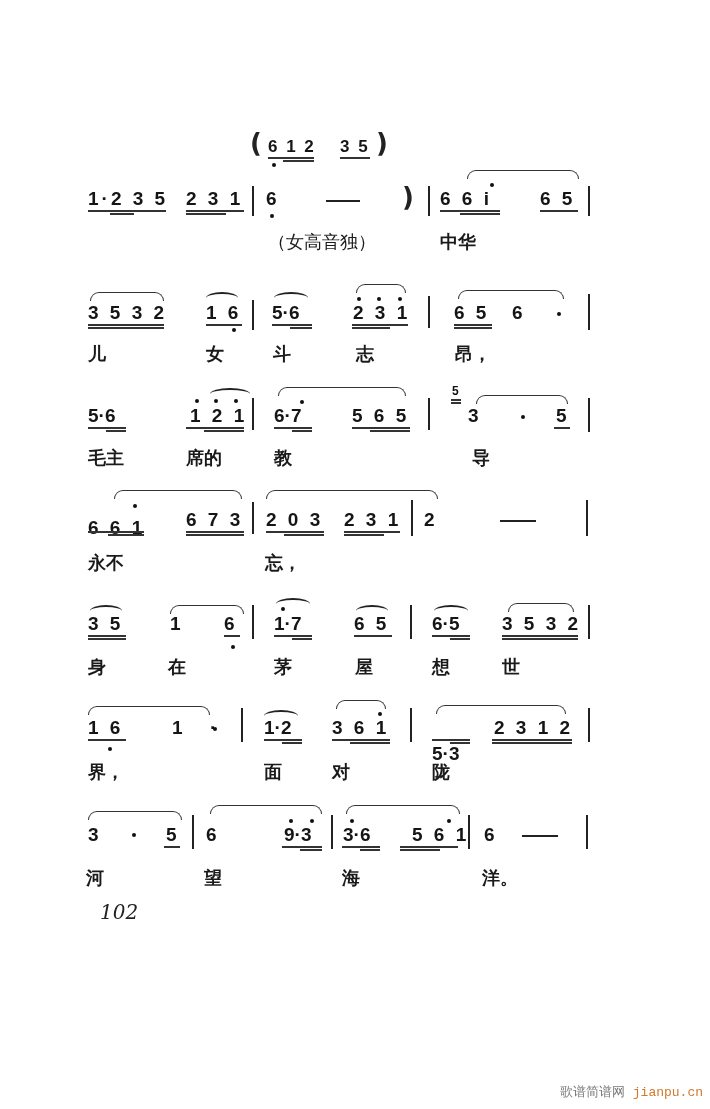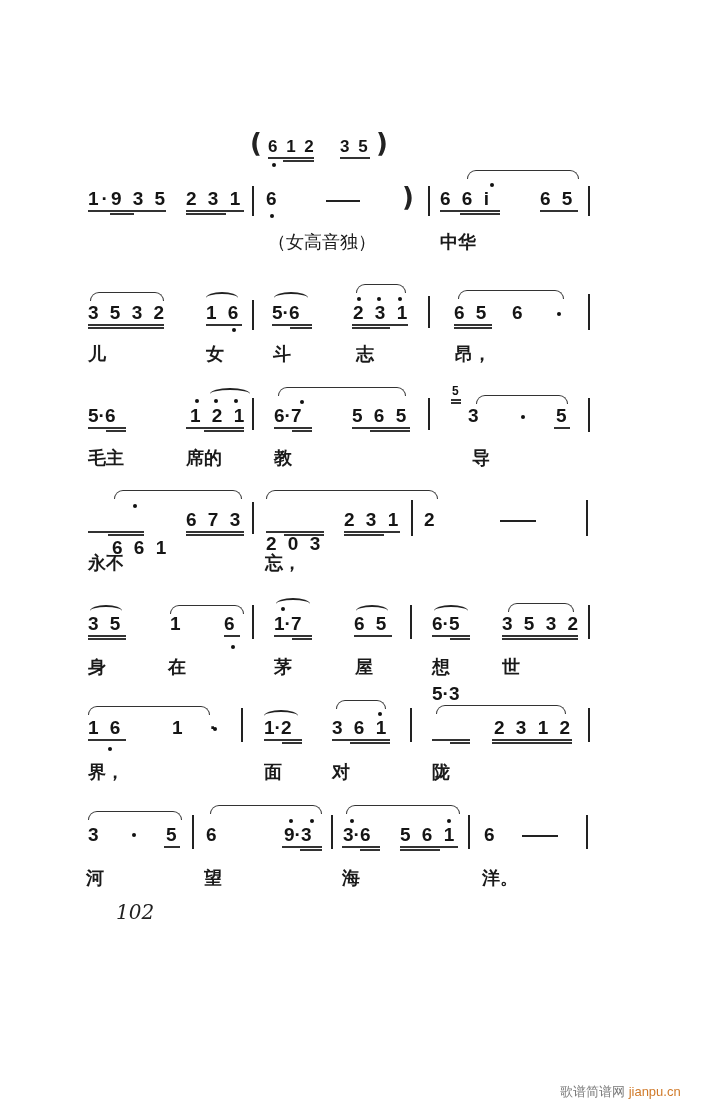--- a/index.html
+++ b/index.html
@@ -24,46 +24,46 @@
     .slur {
       position: absolute; border-top: 1.5px solid #333; border-left: 1.5px solid #333; border-right: 1.5px solid #333;
       border-radius: 10px 10px 0 0; height: 8px; border-bottom: none;
     }
     .tie {
       position: absolute; height: 10px; border-top: 2.5px solid #222; border-radius: 50% 50% 0 0;
     }
     .dash { position: absolute; height: 2px; background: #222; }
     .paren { position: absolute; font-size: 26px; font-weight: bold; color: #222; font-family: "DejaVu Sans", sans-serif; }
     .pagenum {
-      position: absolute; left: 116px; top: 900px; font-size: 20px; font-style: italic;
+      position: absolute; left: 100px; top: 900px; font-size: 20px; font-style: italic;
       font-family: "DejaVu Serif", serif; color: #222;
     }
     .watermark {
       position: absolute; left: 560px; top: 1083px; font-size: 13px; color: #7a7a7a;
-      font-family: Liberation Sans, sans-serif; white-space: nowrap;
+      font-family: Liberation Mono, monospace; white-space: nowrap;
     }
     .watermark .url { color: #d07a2a; }
     .grace { position: absolute; font-size: 12px; font-weight: bold; }
   </style>
 </head>
 <body>
 
 <div class="page">
 
   <span class="paren" style="left:250px;top:128px;">(</span>
   <span class="note small" style="left:268px;top:137px;">6 1 2</span>
   <div class="ul" style="left:268px;top:157px;width:46px;"></div>
   <div class="ul" style="left:283px;top:160px;width:31px;"></div>
   <div class="dot" style="left:272px;top:163px;"></div>
   <span class="note small" style="left:340px;top:137px;">3 5</span>
   <div class="ul" style="left:340px;top:157px;width:30px;"></div>
   <span class="paren" style="left:376px;top:128px;">)</span>
 
   <div>
-    <span class="note" style="left:88px;top:189px;">1·9 3 5</span>
+    <span class="note" style="left:88px;top:189px;">1·2 3 5</span>
     <div class="ul" style="left:88px;top:210px;width:78px;"></div>
     <div class="ul" style="left:110px;top:213px;width:24px;"></div>
     <span class="note" style="left:186px;top:189px;">2 3 1</span>
     <div class="ul" style="left:186px;top:210px;width:58px;"></div>
     <div class="ul" style="left:186px;top:213px;width:40px;"></div>
     <div class="bar" style="left:252px;top:186px;height:30px;"></div>
     <span class="note" style="left:266px;top:189px;">6</span>
     <div class="dot" style="left:270px;top:214px;"></div>
     <div class="dash" style="left:326px;top:200px;width:34px;"></div>
     <span class="paren" style="left:402px;top:182px;">)</span>
@@ -150,30 +150,30 @@
     <div class="bar" style="left:588px;top:398px;height:34px;"></div>
 
     <span class="lyric" style="left:88px;top:446px;">毛主</span>
     <span class="lyric" style="left:186px;top:446px;">席的</span>
     <span class="lyric" style="left:274px;top:446px;">教</span>
     <span class="lyric" style="left:472px;top:446px;">导</span>
   </div>
 
   <div>
     <div class="slur" style="left:114px;top:490px;width:126px;"></div>
-    <span class="note" style="left:88px;top:538px;margin-left:24px;">6 6 1</span>
+    <span class="note" style="left:88px;top:518px;">6 6 1</span>
     <div class="dot" style="left:133px;top:504px;"></div>
     <div class="ul" style="left:88px;top:531px;width:56px;"></div>
     <div class="ul" style="left:108px;top:534px;width:36px;"></div>
     <span class="note" style="left:186px;top:510px;">6 7 3</span>
     <div class="ul" style="left:186px;top:531px;width:58px;"></div>
     <div class="ul" style="left:186px;top:534px;width:58px;"></div>
     <div class="bar" style="left:252px;top:502px;height:32px;"></div>
     <div class="slur" style="left:266px;top:490px;width:170px;"></div>
-    <span class="note" style="left:266px;top:534px;">2 0 3</span>
+    <span class="note" style="left:266px;top:510px;">2 0 3</span>
     <div class="ul" style="left:266px;top:531px;width:58px;"></div>
     <div class="ul" style="left:284px;top:534px;width:40px;"></div>
     <span class="note" style="left:344px;top:510px;">2 3 1</span>
     <div class="ul" style="left:344px;top:531px;width:56px;"></div>
     <div class="ul" style="left:344px;top:534px;width:40px;"></div>
     <div class="bar" style="left:411px;top:500px;height:36px;"></div>
     <span class="note" style="left:424px;top:510px;">2</span>
     <div class="dash" style="left:500px;top:520px;width:36px;"></div>
     <div class="bar" style="left:586px;top:500px;height:36px;"></div>
 
@@ -232,21 +232,21 @@
     <span class="note" style="left:264px;top:718px;letter-spacing:0;">1·2</span>
     <div class="ul" style="left:264px;top:739px;width:38px;"></div>
     <div class="ul" style="left:282px;top:742px;width:20px;"></div>
     <div class="slur" style="left:336px;top:700px;width:48px;"></div>
     <span class="note" style="left:332px;top:718px;">3 6 1</span>
     <div class="dot" style="left:378px;top:712px;"></div>
     <div class="ul" style="left:332px;top:739px;width:58px;"></div>
     <div class="ul" style="left:350px;top:742px;width:40px;"></div>
     <div class="bar" style="left:410px;top:708px;height:34px;"></div>
     <div class="slur" style="left:436px;top:705px;width:128px;"></div>
-    <span class="note" style="left:432px;top:684px;letter-spacing:0;">5·3</span>
+    <span class="note" style="left:432px;top:744px;letter-spacing:0;">5·3</span>
     <div class="ul" style="left:432px;top:739px;width:38px;"></div>
     <div class="ul" style="left:450px;top:742px;width:20px;"></div>
     <span class="note" style="left:494px;top:718px;">2 3 1 2</span>
     <div class="ul" style="left:492px;top:739px;width:80px;"></div>
     <div class="ul" style="left:492px;top:742px;width:80px;"></div>
     <div class="bar" style="left:588px;top:708px;height:34px;"></div>
 
     <span class="lyric" style="left:88px;top:760px;">界，</span>
     <span class="lyric" style="left:264px;top:760px;">面</span>
     <span class="lyric" style="left:332px;top:760px;">对</span>
@@ -266,21 +266,21 @@
     <div class="dot" style="left:289px;top:819px;"></div>
     <div class="dot" style="left:310px;top:819px;"></div>
     <div class="ul" style="left:282px;top:846px;width:40px;"></div>
     <div class="ul" style="left:300px;top:849px;width:22px;"></div>
     <div class="bar" style="left:331px;top:815px;height:34px;"></div>
     <div class="slur" style="left:346px;top:805px;width:112px;"></div>
     <span class="note" style="left:343px;top:825px;letter-spacing:0;">3·6</span>
     <div class="dot" style="left:350px;top:819px;"></div>
     <div class="ul" style="left:342px;top:846px;width:38px;"></div>
     <div class="ul" style="left:360px;top:849px;width:20px;"></div>
-    <span class="note" style="left:400px;top:825px;">5 6 1</span>
+    <span class="note" style="left:412px;top:825px;">5 6 1</span>
     <div class="dot" style="left:447px;top:819px;"></div>
     <div class="ul" style="left:400px;top:846px;width:58px;"></div>
     <div class="ul" style="left:400px;top:849px;width:40px;"></div>
     <div class="bar" style="left:468px;top:815px;height:34px;"></div>
     <span class="note" style="left:484px;top:825px;">6</span>
     <div class="dash" style="left:522px;top:835px;width:36px;"></div>
     <div class="bar" style="left:586px;top:815px;height:34px;"></div>
 
     <span class="lyric" style="left:86px;top:866px;">河</span>
     <span class="lyric" style="left:204px;top:866px;">望</span>

